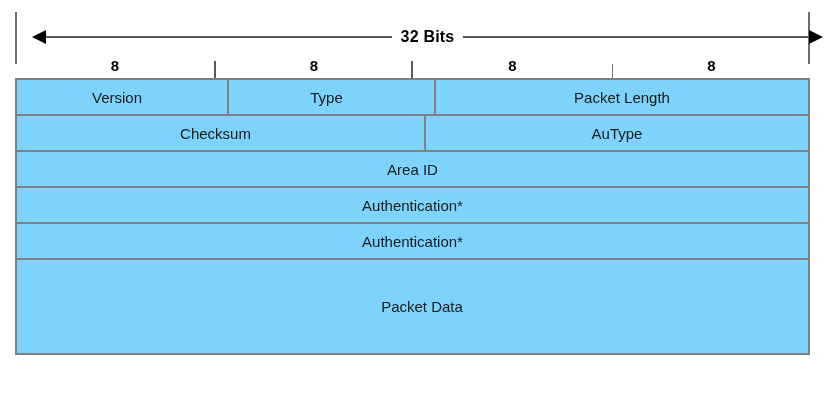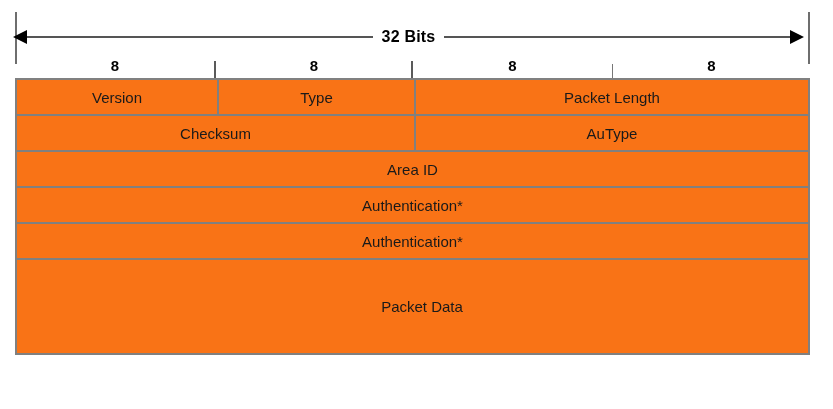--- a/index.html
+++ b/index.html
@@ -28,21 +28,21 @@
     width: 2px;
     height: 52px;
     background: #6e6e6e;
   }
   .guide-left  { left: 15px; }
   .guide-right { left: 808px; }
 
   
   .span-row {
     position: absolute;
-    left: 13px;
+    left: 32px;
     top: 26px;
     width: 791px;
     height: 22px;
     display: flex;
     align-items: center;
   }
   .arrow-head {
     width: 0;
     height: 0;
     flex: 0 0 auto;
@@ -116,21 +116,22 @@
     border-top: 2px solid #808080;
     box-sizing: border-box;
   }
   .packet-row {
     position: relative;
     display: flex;
     width: 100%;
     border-bottom: 2px solid #808080;
     border-right: 2px solid #808080;
     box-sizing: border-box;
-    background: #f97316;
+    background: #7dd3fc;
+    gap: 10px;
   }
   .packet-cell {
     display: flex;
     align-items: center;
     justify-content: center;
     font-size: 15px;
     color: #1a1a1a;
     box-sizing: border-box;
     white-space: nowrap;
     overflow: hidden;

